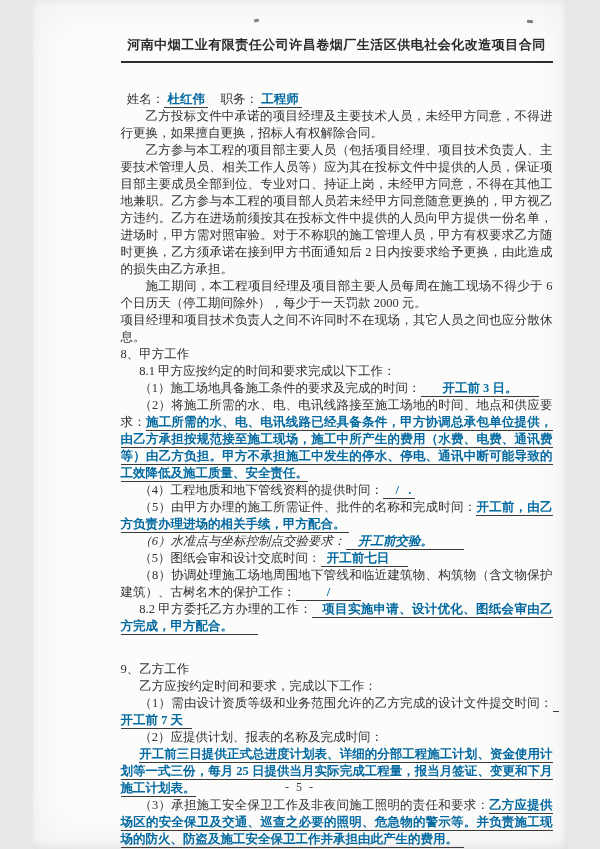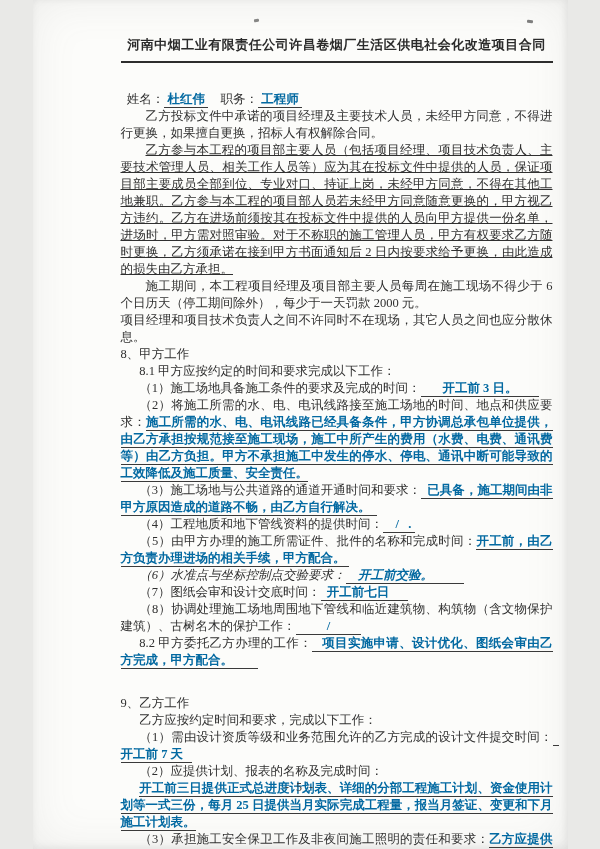--- a/index.html
+++ b/index.html
@@ -62,32 +62,31 @@
 <div class="page">
   <div class="artifact a1"></div>
   <div class="artifact a2"></div>
 
   <div class="content">
     <div class="doc-title">河南中烟工业有限责任公司许昌卷烟厂生活区供电社会化改造项目合同</div>
 
     <div>
         <p class="para" style="text-indent: 0.5em;"><span class="seg">姓名：</span><span class="seg fill"> 杜红伟 </span><span class="seg">　职务：</span><span class="seg fill"> 工程师 </span></p>
         <p class="para" style="text-indent: 2em;"><span class="seg">乙方投标文件中承诺的项目经理及主要技术人员，未经甲方同意，不得进行更换，如果擅自更换，招标人有权解除合同。</span></p>
-        <p class="para" style="text-indent: 2em; text-decoration: underline;"><span class="seg">乙方参与本工程的项目部主要人员（包括项目经理、项目技术负责人、主要技术管理人员、相关工作人员等）应为其在投标文件中提供的人员，保证项目部主要成员全部到位、专业对口、持证上岗，未经甲方同意，不得在其他工地兼职。乙方参与本工程的项目部人员若未经甲方同意随意更换的，甲方视乙方违约。乙方在进场前须按其在投标文件中提供的人员向甲方提供一份名单，进场时，甲方需对照审验。对于不称职的施工管理人员，甲方有权要求乙方随时更换，乙方须承诺在接到甲方书面通知后 2 日内按要求给予更换，由此造成的损失由乙方承担。</span></p>
+        <p class="para" style="text-indent: 2em;"><span class="seg">乙方参与本工程的项目部主要人员（包括项目经理、项目技术负责人、主要技术管理人员、相关工作人员等）应为其在投标文件中提供的人员，保证项目部主要成员全部到位、专业对口、持证上岗，未经甲方同意，不得在其他工地兼职。乙方参与本工程的项目部人员若未经甲方同意随意更换的，甲方视乙方违约。乙方在进场前须按其在投标文件中提供的人员向甲方提供一份名单，进场时，甲方需对照审验。对于不称职的施工管理人员，甲方有权要求乙方随时更换，乙方须承诺在接到甲方书面通知后 2 日内按要求给予更换，由此造成的损失由乙方承担。</span></p>
         <p class="para" style="text-indent: 2em;"><span class="seg">施工期间，本工程项目经理及项目部主要人员每周在施工现场不得少于 6 个日历天（停工期间除外），每少于一天罚款 2000 元。</span></p>
         <p class="para" style="text-indent: 0em;"><span class="seg">项目经理和项目技术负责人之间不许同时不在现场，其它人员之间也应分散休息。</span></p>
         <p class="para" style="text-indent: 0em;"><span class="seg">8、甲方工作</span></p>
         <p class="para" style="text-indent: 1.5em;"><span class="seg">8.1 甲方应按约定的时间和要求完成以下工作：</span></p>
         <p class="para" style="text-indent: 1.5em;"><span class="seg">（1）施工场地具备施工条件的要求及完成的时间：</span><span class="seg fill">       开工前 3 日。       </span></p>
         <p class="para" style="text-indent: 1.5em;"><span class="seg">（2）将施工所需的水、电、电讯线路接至施工场地的时间、地点和供应要求：</span><span class="seg fill">施工所需的水、电、电讯线路已经具备条件，甲方协调总承包单位提供，由乙方承担按规范接至施工现场，施工中所产生的费用（水费、电费、通讯费等）由乙方负担。甲方不承担施工中发生的停水、停电、通讯中断可能导致的工效降低及施工质量、安全责任。</span></p>
-        <p class="para" style="text-indent: 1.5em;"><span class="seg">（3）施工场地与公共道路的通道开通时间和要求：</span><span class="seg fill">  已具备，施工期间由非甲方原因造成的道路不畅，由乙方自行解决。  </span></p>
         <p class="para" style="text-indent: 1.5em;"><span class="seg">（4）工程地质和地下管线资料的提供时间：</span><span class="seg fill">    /   . </span></p>
         <p class="para" style="text-indent: 1.5em;"><span class="seg">（5）由甲方办理的施工所需证件、批件的名称和完成时间：</span><span class="seg fill">开工前，由乙方负责办理进场的相关手续，甲方配合。 </span></p>
         <p class="para" style="text-indent: 1.5em; font-style: italic;"><span class="seg">（6）水准点与坐标控制点交验要求：</span><span class="seg fill">    开工前交验。          </span></p>
-        <p class="para" style="text-indent: 1.5em;"><span class="seg">（7）图纸会审和设计交底时间：</span><span class="seg fill">  开工前七日      </span></p>
+        <p class="para" style="text-indent: 1.5em;"><span class="seg">（5）图纸会审和设计交底时间：</span><span class="seg fill">  开工前七日      </span></p>
         <p class="para" style="text-indent: 1.5em;"><span class="seg">（8）协调处理施工场地周围地下管线和临近建筑物、构筑物（含文物保护建筑）、古树名木的保护工作：</span><span class="seg fill">          /          </span></p>
         <p class="para" style="text-indent: 1.5em;"><span class="seg">8.2 甲方委托乙方办理的工作：</span><span class="seg fill">   项目实施申请、设计优化、图纸会审由乙方完成，甲方配合。        </span></p>
         <p class="para gap" style="text-indent: 0em;"><span class="seg">9、乙方工作</span></p>
         <p class="para" style="text-indent: 1.5em;"><span class="seg">乙方应按约定时间和要求，完成以下工作：</span></p>
         <p class="para" style="text-indent: 1.5em;"><span class="seg">（1）需由设计资质等级和业务范围允许的乙方完成的设计文件提交时间：</span><span class="seg fill">  开工前 7 天   </span></p>
         <p class="para" style="text-indent: 1.5em;"><span class="seg">（2）应提供计划、报表的名称及完成时间：</span></p>
         <p class="para" style="text-indent: 1.5em;"><span class="seg fill">开工前三日提供正式总进度计划表、详细的分部工程施工计划、资金使用计划等一式三份，每月 25 日提供当月实际完成工程量，报当月签证、变更和下月施工计划表。</span></p>
         <p class="para" style="text-indent: 1.5em;"><span class="seg">（3）承担施工安全保卫工作及非夜间施工照明的责任和要求：</span><span class="seg fill">乙方应提供场区的安全保卫及交通、巡查之必要的照明、危急物的警示等。并负责施工现场的防火、防盗及施工安全保卫工作并承担由此产生的费用。  </span></p>
       </div>
   </div>

